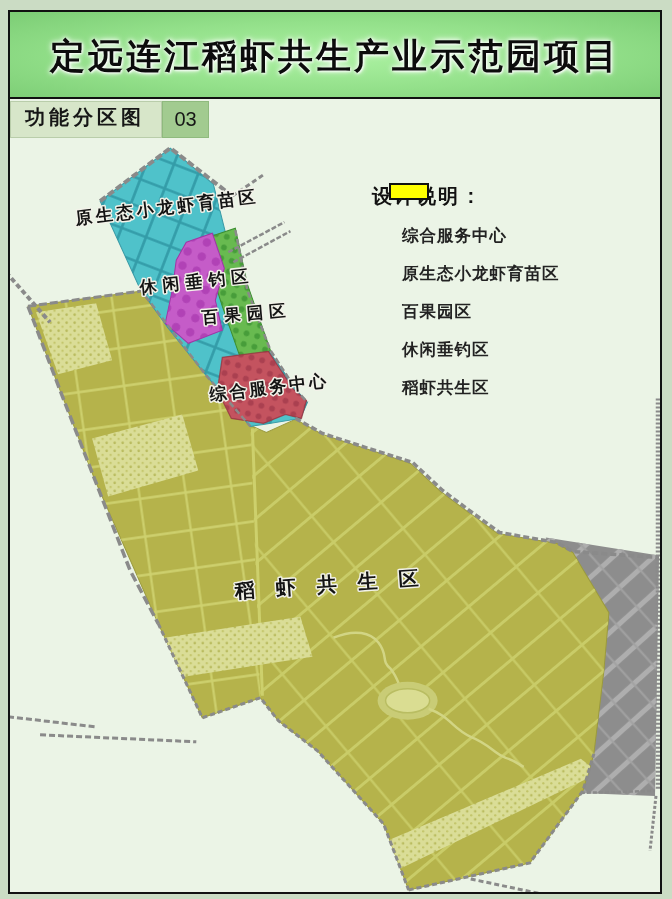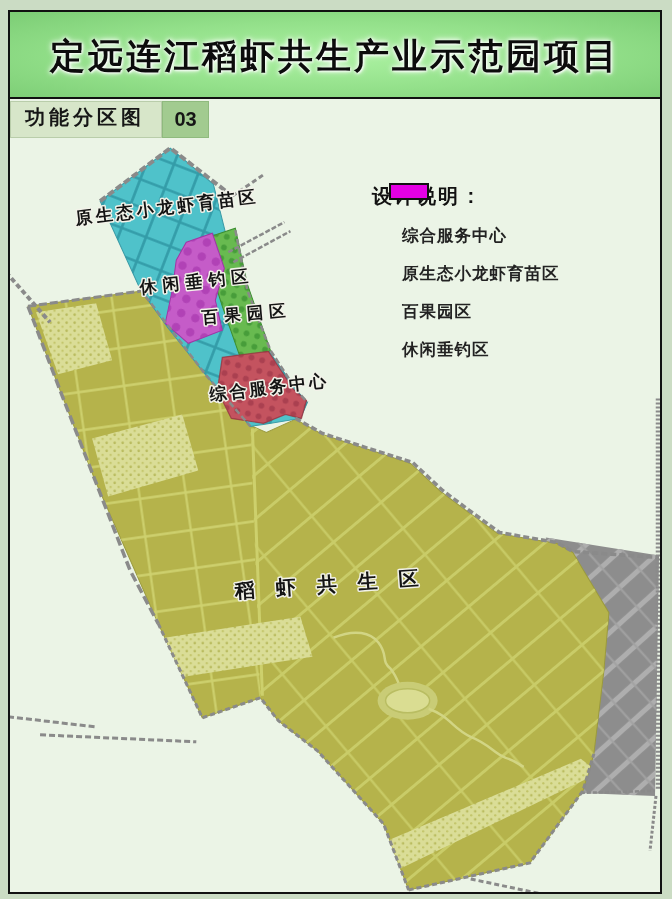--- a/index.html
+++ b/index.html
@@ -12,21 +12,21 @@
   #title-bar .t{font-family:"DejaVu Serif",serif;font-weight:bold;font-size:35px;color:#0c0c0c;letter-spacing:3px;
     text-shadow:0 0 4px #fff,0 0 7px #fff,1px 1px 2px #ffffffcc;white-space:nowrap;}
 
   #map-box{top:97px;height:797px;background:#ebf4e6;}
   #map-box svg{position:absolute;left:0;top:0;width:100%;height:100%;}
 
   #subtitle{position:absolute;left:0;top:2px;height:37px;display:flex;z-index:5;}
   #subtitle .s1{background:#d7e6c9;border:1px solid #b9cdaa;display:flex;align-items:center;padding:0 16px 4px 14px;}
   #subtitle .s1 span{font-size:20px;font-weight:bold;color:#161616;letter-spacing:4px;}
   #subtitle .s2{background:#a2cb90;border:1px solid #8fba7e;display:flex;align-items:center;justify-content:center;width:45px;}
-  #subtitle .s2 span{font-size:20px;font-weight:bold;color:#161616;}
+  #subtitle .s2 span{font-size:20px;font-weight:normal;color:#161616;}
 
   #legend{position:absolute;left:362px;top:84px;width:288px;z-index:5;}
   #legend .lt{font-size:20px;font-weight:bold;color:#111;letter-spacing:2px;}
   #legend .rows{margin-top:15px;display:flex;flex-direction:column;gap:16px;}
   #legend .row{display:flex;align-items:center;}
   #legend .sw{width:40px;height:17px;margin-left:17px;flex:0 0 auto;}
   #legend .lb{margin-left:30px;font-size:16.5px;font-weight:600;color:#222;letter-spacing:1px;white-space:nowrap;}
 
   .maplabel{font-family:"DejaVu Serif",serif;font-weight:bold;fill:#141414;stroke:#f2f2e9;stroke-width:3px;
     paint-order:stroke;stroke-linejoin:round;}
@@ -183,17 +183,23 @@
             <rect x="1" y="1" width="38" height="15" stroke="#111" stroke-width="2" fill="#3ed400"></rect>
           </svg>
           <span class="lb">百果园区</span>
         </div>
         <div class="row">
           <svg class="sw" viewBox="0 0 40 17">
             <rect x="1" y="1" width="38" height="15" stroke="#111" stroke-width="2" fill="#e400e4"></rect>
           </svg>
           <span class="lb">休闲垂钓区</span>
         </div>
+        <div class="row">
+          <svg class="sw" viewBox="0 0 40 17">
+            <rect x="1" y="1" width="38" height="15" stroke="#111" stroke-width="2" fill="#ffff00"></rect>
+          </svg>
+          <span class="lb">稻虾共生区</span>
+        </div>
       </div>
     </div>
 
   </div>
 </div>
 
 </body></html>

